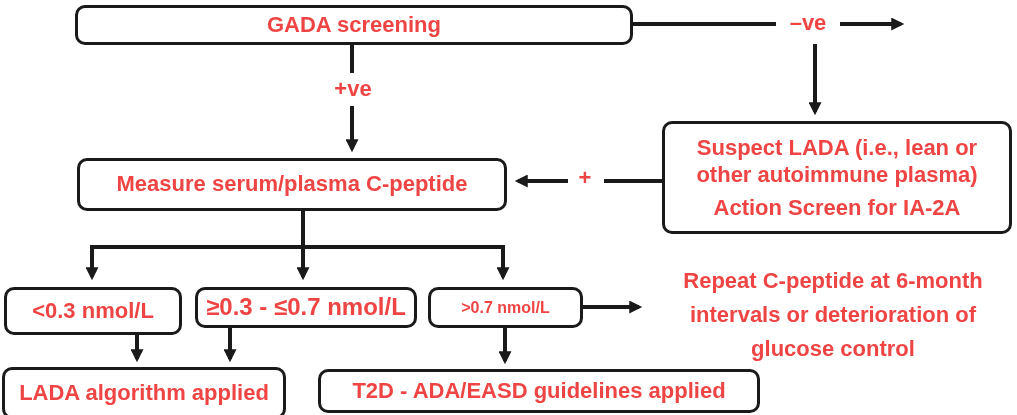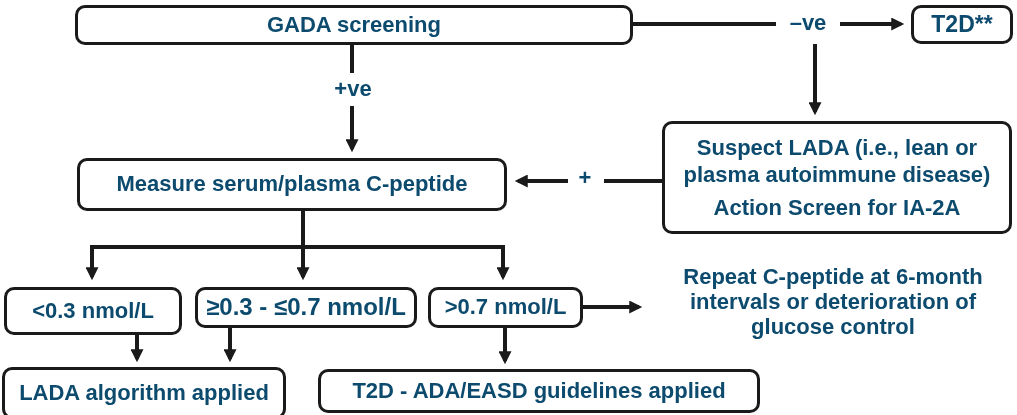--- a/index.html
+++ b/index.html
@@ -2,21 +2,21 @@
 <html><head>
 <meta charset="utf-8">
 <style>
   html, body { margin: 0; padding: 0; background: #fff; }
   .stage {
     position: relative;
     width: 1017px;
     height: 415px;
     background: #fff;
     font-family: "Liberation Sans", sans-serif;
-    color: #0c4a6e;
+    color: #ef4444;
     overflow: hidden;
   }
   .connectors {
     position: absolute;
     left: 0; top: 0;
     width: 1017px; height: 415px;
     pointer-events: none;
   }
   .node {
     position: absolute;
@@ -34,41 +34,41 @@
   }
   .node-gada      { left: 75px;  top: 5px;   width: 558px; height: 40px; font-size: 22px; }
   .node-t2d       { left: 911px; top: 5px;   width: 102px; height: 39px; font-size: 23px; }
   .node-suspect   { left: 662px; top: 121px; width: 350px; height: 113px;
                     flex-direction: column; justify-content: center; font-size: 22px; padding: 4px 6px; }
   .node-suspect .suspect-main { width: 330px; line-height: 27px; }
   .node-suspect .suspect-action { margin-top: 7px; line-height: 26px; }
   .node-cpeptide  { left: 77px;  top: 158px; width: 430px; height: 53px; font-size: 22px; }
   .node-low       { left: 4px;   top: 287px; width: 178px; height: 48px; font-size: 22px; }
   .node-mid       { left: 195px; top: 287px; width: 222px; height: 41px; font-size: 24px; }
-  .node-high      { left: 428px; top: 287px; width: 155px; height: 41px; font-size: 22px; }
+  .node-high      { left: 428px; top: 287px; width: 155px; height: 41px; font-size: 16px; }
   .node-ladaalgo  { left: 2px;   top: 367px; width: 284px; height: 52px; font-size: 22px; }
   .node-t2dada    { left: 318px; top: 369px; width: 442px; height: 44px; font-size: 22px; }
   .edge-label {
     position: absolute;
     font-weight: 700;
     font-size: 22px;
     text-align: center;
     background: #fff;
   }
   .label-neg  { left: 778px; top: 10px;  width: 60px; }
   .label-pos  { left: 322px; top: 76px;  width: 62px; }
   .label-plus { left: 571px; top: 165px; width: 28px; }
   .note {
     position: absolute;
     left: 650px; top: 264px;
     width: 366px;
     text-align: center;
     font-weight: 700;
     font-size: 22px;
-    line-height: 25px;
+    line-height: 34px;
   }
 </style>
 </head>
 <body>
 
 <div class="stage">
 
   <svg class="connectors" viewBox="0 0 1017 415" xmlns="http://www.w3.org/2000/svg">
     <defs>
       <marker id="arrow" viewBox="0 0 10 10" refX="7.5" refY="5" markerWidth="14" markerHeight="13" markerUnits="userSpaceOnUse" orient="auto">
@@ -97,24 +97,23 @@
       <path d="M 230 327 L 230 359" marker-end="url(#arrow)"></path>
 
       <path d="M 505 327 L 505 361" marker-end="url(#arrow)"></path>
 
       <path d="M 583 307 L 639 307" marker-end="url(#arrow)"></path>
     </g>
   </svg>
 
   <div class="node node-gada">GADA screening</div>
 
-  <div class="node node-t2d">T2D**</div>
 
   <div class="node node-suspect">
-    <div class="suspect-main">Suspect LADA (i.e., lean or plasma autoimmune disease)</div>
+    <div class="suspect-main">Suspect LADA (i.e., lean or other autoimmune plasma)</div>
     <div class="suspect-action">Action Screen for IA-2A</div>
   </div>
 
   <div class="node node-cpeptide">Measure serum/plasma C-peptide</div>
 
   <div class="node node-low">&lt;0.3 nmol/L</div>
 
   <div class="node node-mid">≥0.3 - ≤0.7 nmol/L</div>
 
   <div class="node node-high">&gt;0.7 nmol/L</div>

